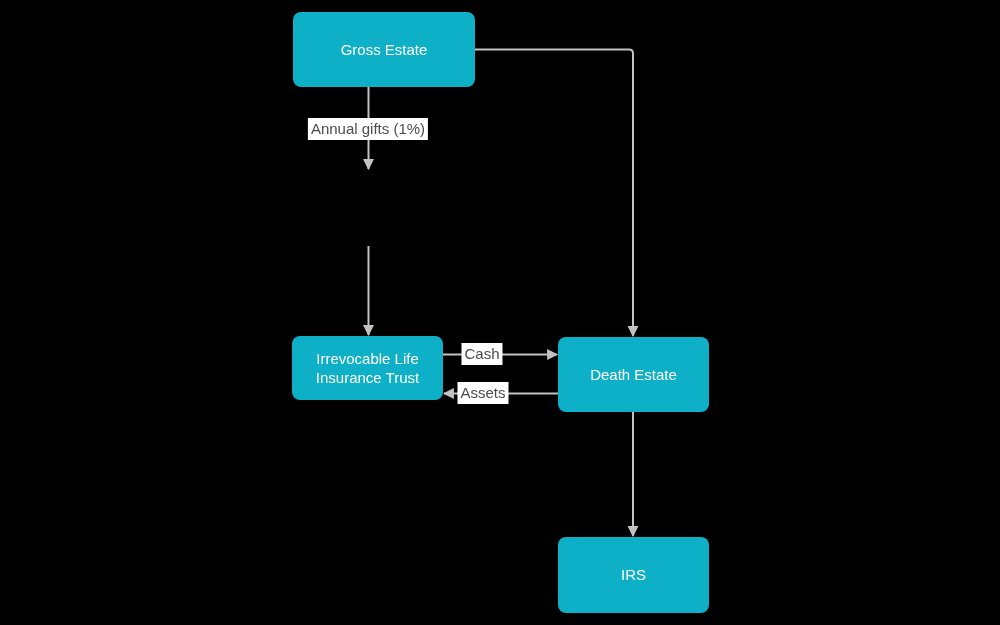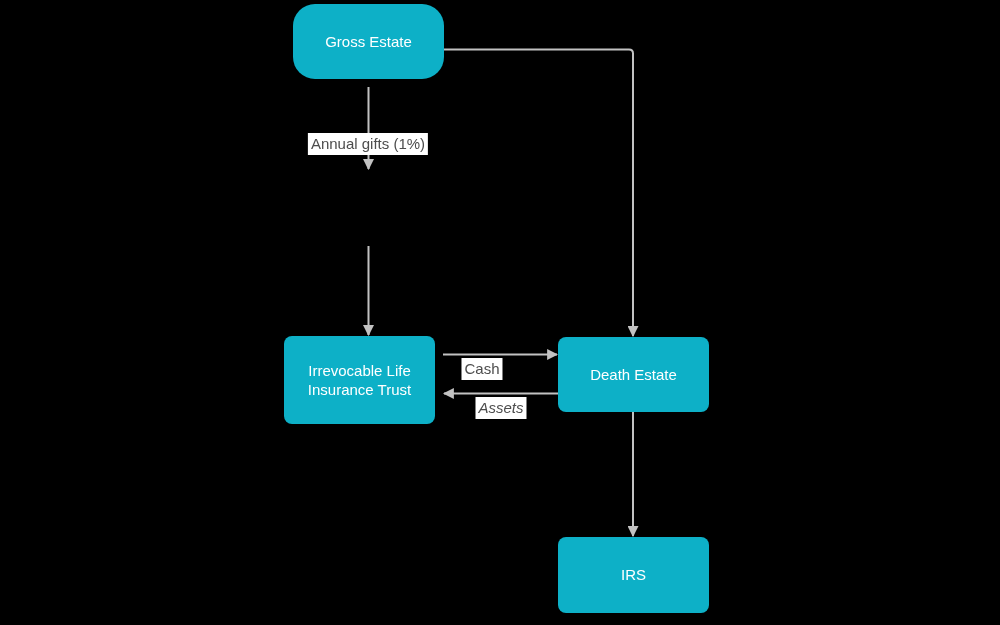--- a/index.html
+++ b/index.html
@@ -45,39 +45,38 @@
     color: var(--node-text);
     border-radius: 8px;
     display: flex;
     align-items: center;
     justify-content: center;
     text-align: center;
     font-size: 15px;
     line-height: 1.3;
     padding: 0 10px;
   }
-  .node-gross-estate  { left: 293px; top: 4px;  width: 151px; height: 75px; border-radius: 22px; }
+  .node-gross-estate  { left: 293px; top: 12px;  width: 182px; height: 75px; }
   .node-children      { left: 293px; top: 170px; width: 151px; height: 76px; }
-  .node-ilit          { left: 284px; top: 336px; width: 151px; height: 88px; }
+  .node-ilit          { left: 292px; top: 336px; width: 151px; height: 64px; }
   .node-death-estate  { left: 558px; top: 337px; width: 151px; height: 75px; }
   .node-irs           { left: 558px; top: 537px; width: 151px; height: 76px; }
   .edge-label {
     position: absolute;
     transform: translate(-50%, -50%);
     background: var(--label-bg);
     color: var(--label-text);
     font-size: 15px;
     line-height: 22px;
     padding: 0 3px;
     white-space: nowrap;
-    margin-top: 15px;
   }
   .label-annual-gifts { left: 368px; top: 129px; }
   .label-cash         { left: 482px; top: 354px; }
-  .label-assets       { left: 501px; top: 393px; font-style: italic; }
+  .label-assets       { left: 483px; top: 393px; }
 </style>
 </head>
 <body>
 
 <div class="stage">
 
   <svg class="edge-layer" width="1000" height="625" viewBox="0 0 1000 625" xmlns="http://www.w3.org/2000/svg">
     <defs>
       <marker id="arrow" viewBox="0 0 10 10" refX="9" refY="5" markerWidth="11" markerHeight="11" markerUnits="userSpaceOnUse" orient="auto">
         <path d="M0,0 L10,5 L0,10 Z"></path>

